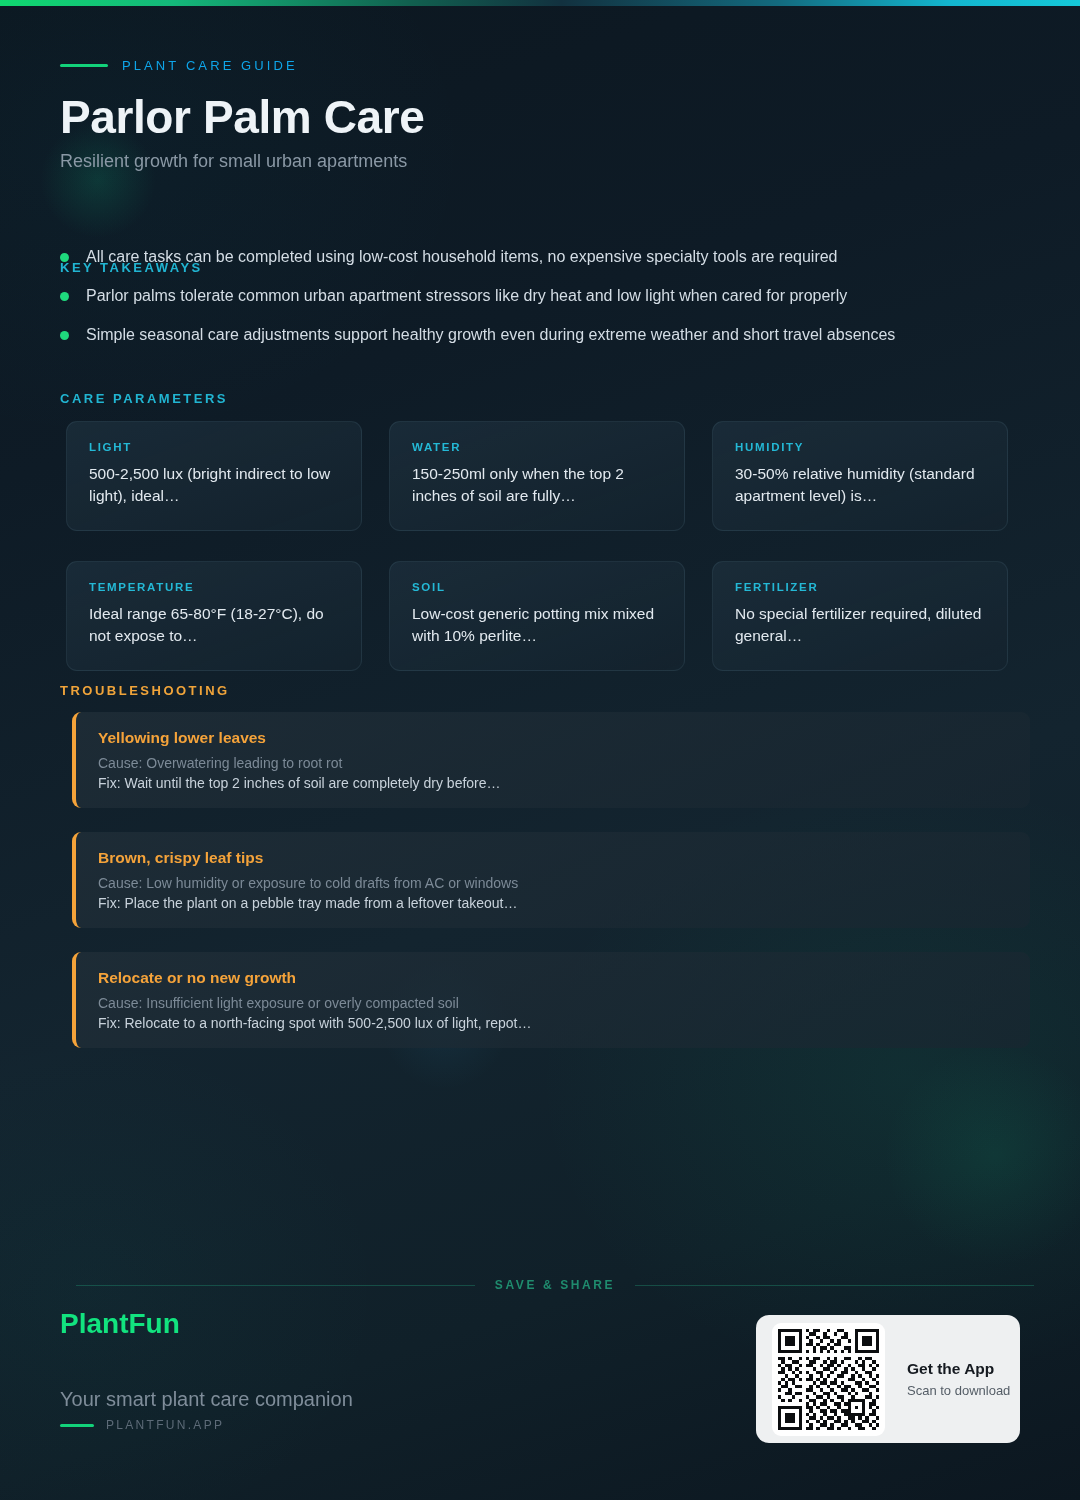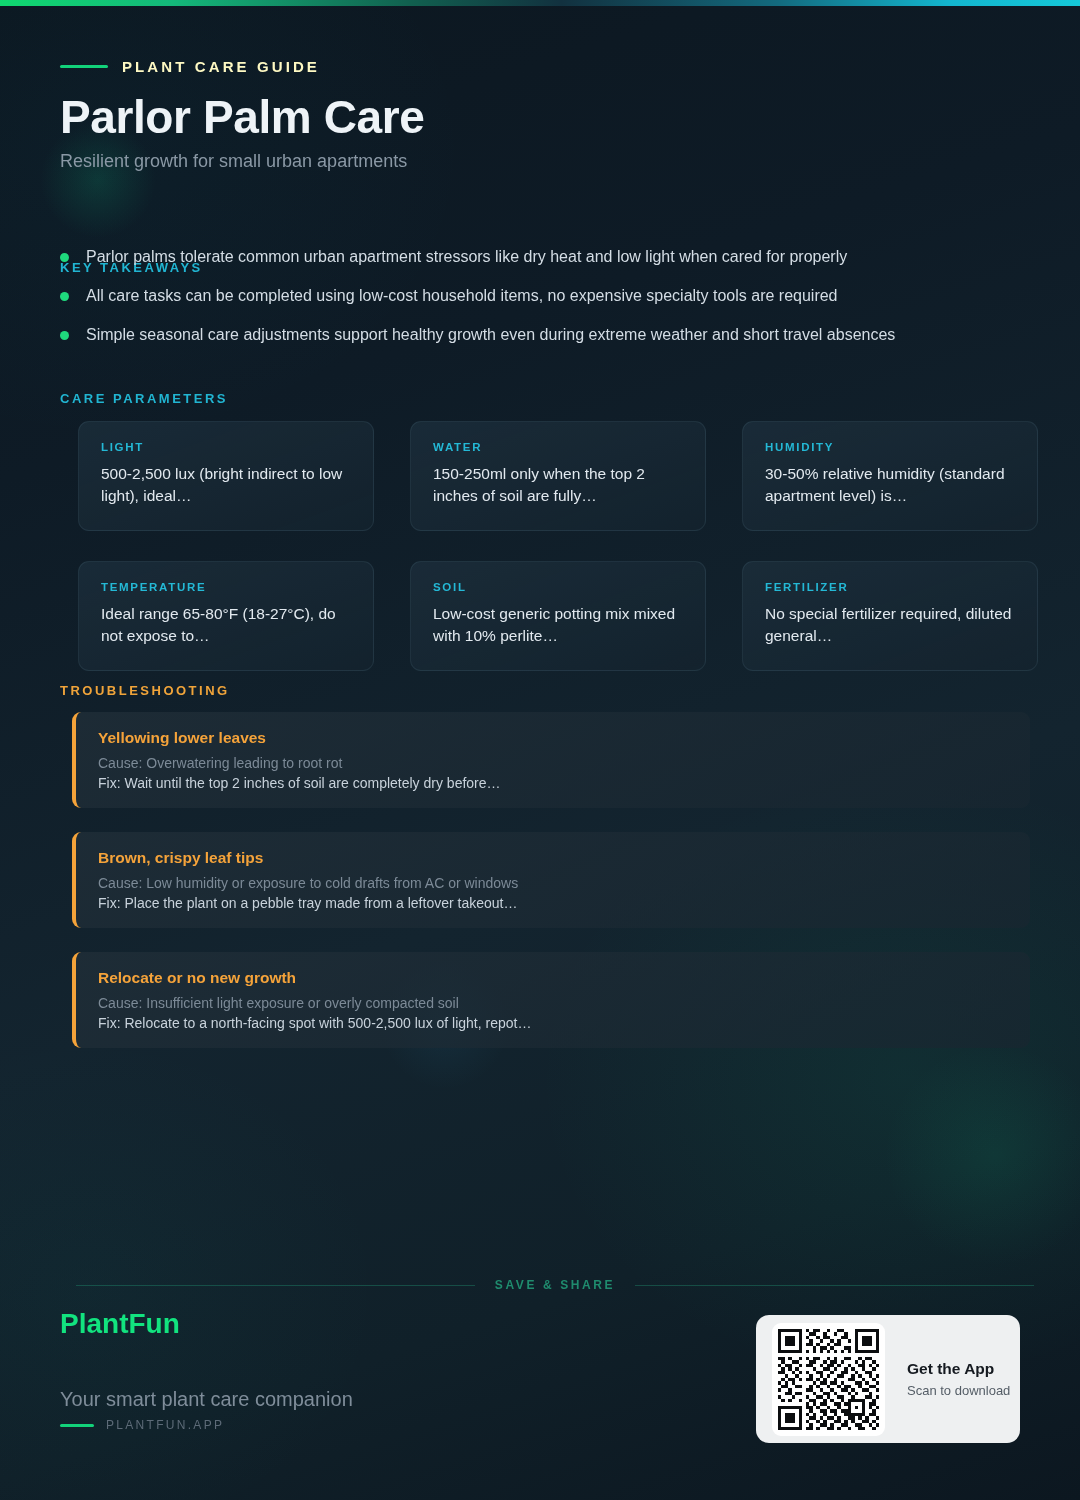--- a/index.html
+++ b/index.html
@@ -43,21 +43,21 @@
 
   
   .eyebrow{
     position:absolute; left:60px; top:58px;
     display:flex; align-items:center; gap:14px;
   }
   .eyebrow .dash{
     width:48px; height:3px; background:#12d27a; border-radius:2px; display:block;
   }
   .eyebrow .txt{
-    font-size:15px; font-weight:700; letter-spacing:3.1px; color:#fef9c3;
+    font-size:13px; font-weight:400; letter-spacing:3.1px; color:#0ea5e9;
   }
   .title{
     position:absolute; left:60px; top:90px;
     font-size:46px; font-weight:700; letter-spacing:-0.4px; color:#eef3f7;
   }
   .subtitle{
     position:absolute; left:60px; top:151px;
     font-size:18px; color:#8a98a5; font-weight:400;
   }
 
@@ -72,22 +72,22 @@
   .takeaways{ position:absolute; left:60px; top:246px; width:960px; }
   .tk-row{ display:flex; align-items:flex-start; gap:17px; height:39px; }
   .tk-dot{
     width:9px; height:9px; border-radius:50%; background:#1fd97d;
     margin-top:7px; flex:0 0 9px;
   }
   .tk-text{ font-size:16px; color:#d4dde5; line-height:1.35; }
 
   
   .params{
-    position:absolute; left:78px; top:421px; width:960px;
-    display:grid; grid-template-columns:repeat(3,296px); gap:30px 36px;
+    position:absolute; left:66px; top:421px; width:960px;
+    display:grid; grid-template-columns:repeat(3,296px); gap:30px 27px;
   }
   .pcard{
     height:110px; border-radius:11px;
     background:linear-gradient(160deg, rgba(27,45,58,0.88), rgba(20,35,46,0.82));
     border:1px solid rgba(86,123,140,0.17);
     padding:19px 22px 0 22px;
   }
   .pcard-label{
     font-size:11.5px; font-weight:700; letter-spacing:1.7px; color:#24b9d6;
     margin-bottom:10px;
@@ -163,25 +163,25 @@
     <span class="txt">PLANT CARE GUIDE</span>
   </div>
   <h1 class="title">Parlor Palm Care</h1>
   <div class="subtitle">Resilient growth for small urban apartments</div>
 
   <div class="sec-label sec-cyan" style="left:60px; top:216px;margin-top:44px;">KEY TAKEAWAYS</div>
 
   <div class="takeaways">
     <div class="tk-row">
       <span class="tk-dot"></span>
-      <span class="tk-text">Parlor palms tolerate common urban apartment stressors like dry heat and low light when cared for properly</span>
+      <span class="tk-text">All care tasks can be completed using low-cost household items, no expensive specialty tools are required</span>
     </div>
     <div class="tk-row">
       <span class="tk-dot"></span>
-      <span class="tk-text">All care tasks can be completed using low-cost household items, no expensive specialty tools are required</span>
+      <span class="tk-text">Parlor palms tolerate common urban apartment stressors like dry heat and low light when cared for properly</span>
     </div>
     <div class="tk-row">
       <span class="tk-dot"></span>
       <span class="tk-text">Simple seasonal care adjustments support healthy growth even during extreme weather and short travel absences</span>
     </div>
   </div>
 
   <div class="sec-label sec-cyan" style="left:60px; top:391px;">CARE PARAMETERS</div>
 
   <div class="params">

